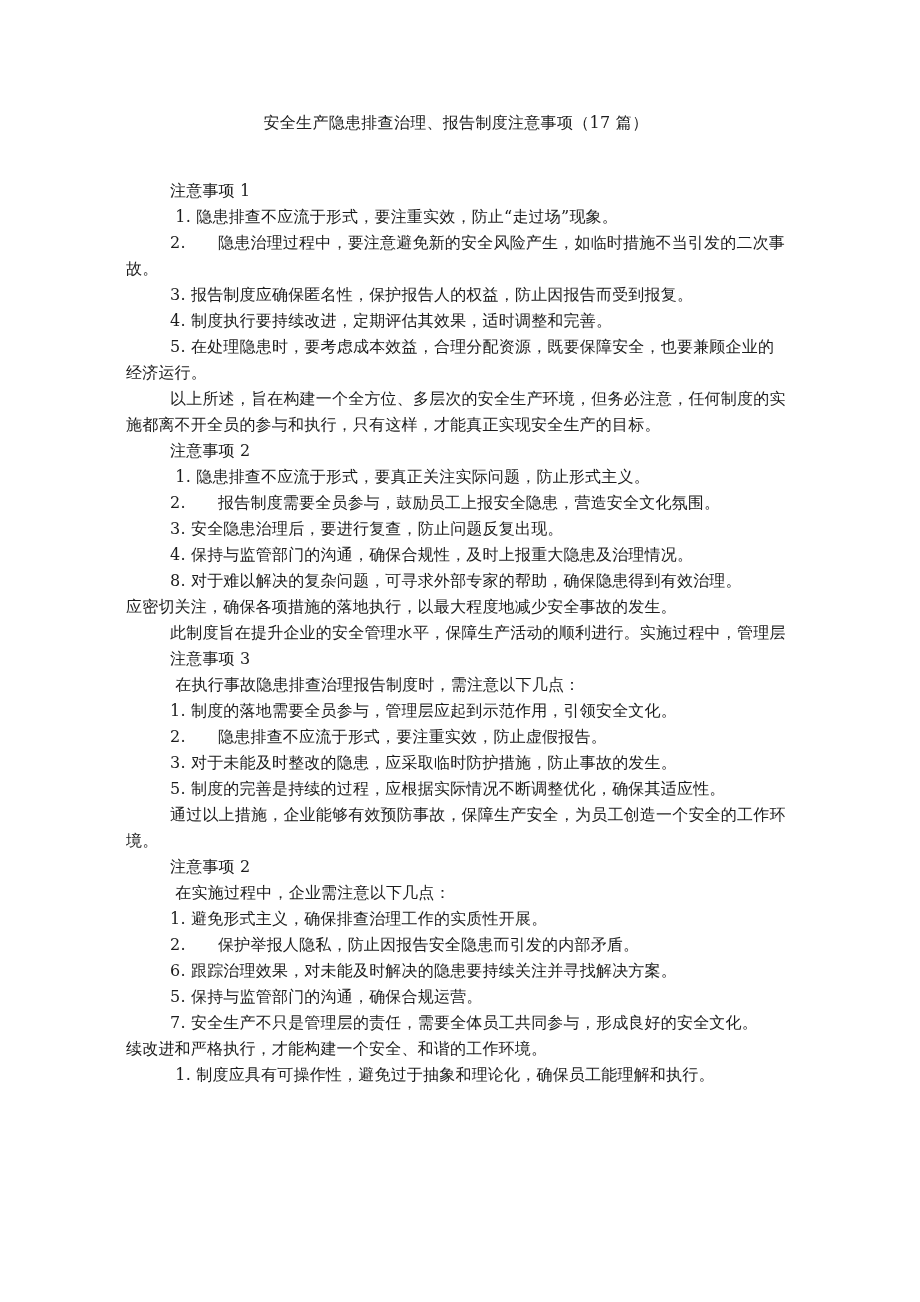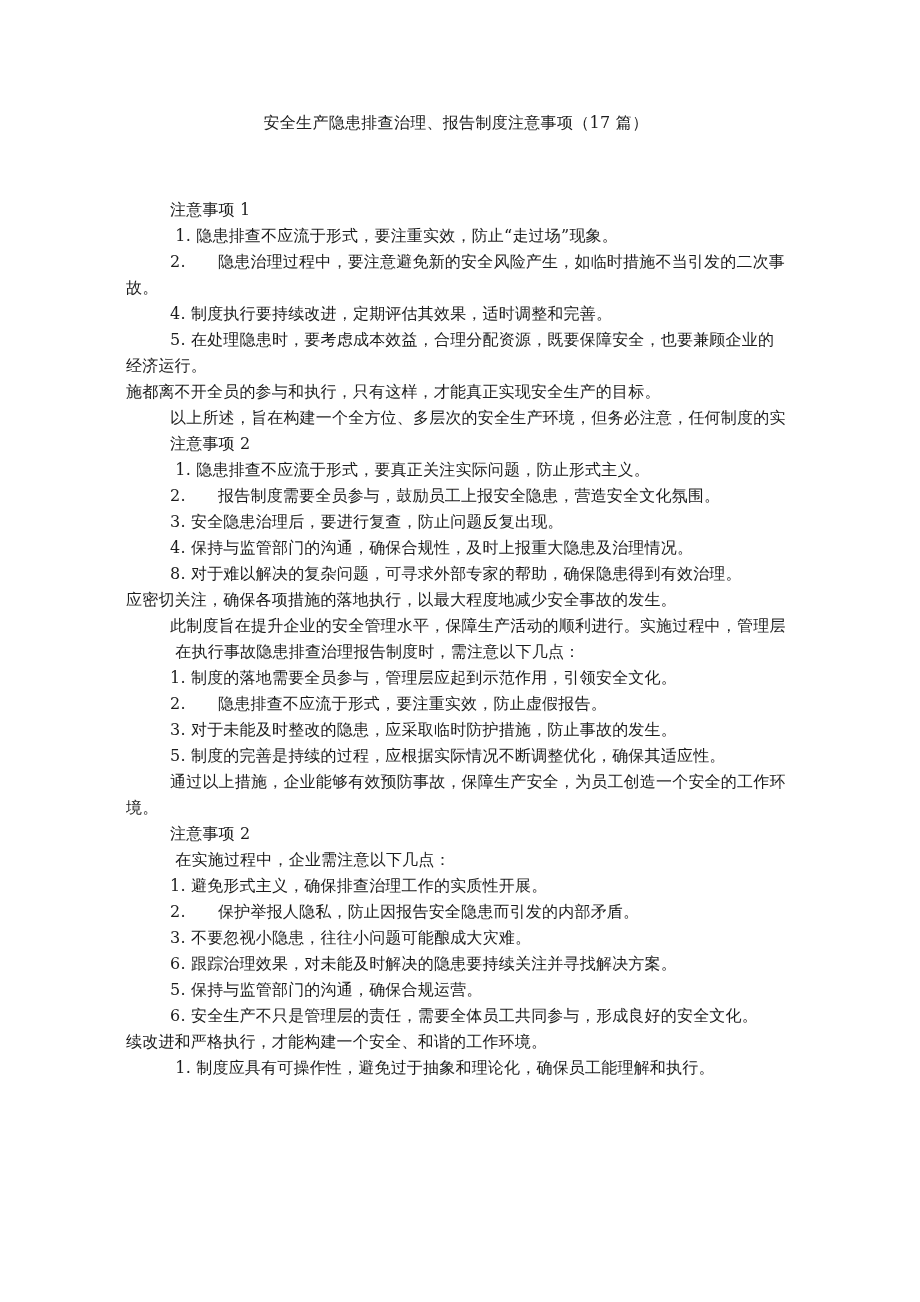--- a/index.html
+++ b/index.html
@@ -30,21 +30,21 @@
   .doc-title {
     margin: 0;
     font-size: 16px;
     font-weight: normal;
     line-height: 26px;
     text-align: center;
     white-space: pre;
     letter-spacing: 0.3px;
   }
   .doc-body {
-    margin-top: 61px;
+    margin-top: 42px;
   }
   .ln {
     margin: 0;
     font-size: 16px;
     line-height: 26px;
     white-space: pre;
     text-indent: 44px;
     letter-spacing: 0.2px;
   }
   .ln.cont {
@@ -55,45 +55,46 @@
 <body>
 
 <div class="page">
   <div class="doc-col">
     <h1 class="doc-title">安全生产隐患排查治理、报告制度注意事项（17 篇）</h1>
     <div class="doc-body">
       <p class="ln">注意事项 1</p>
       <p class="ln"> 1. 隐患排查不应流于形式，要注重实效，防止“走过场”现象。</p>
       <p class="ln">2.　　隐患治理过程中，要注意避免新的安全风险产生，如临时措施不当引发的二次事</p>
       <p class="ln cont">故。</p>
+      <p class="ln">3. 报告制度应确保匿名性，保护报告人的权益，防止因报告而受到报复。</p>
       <p class="ln">4. 制度执行要持续改进，定期评估其效果，适时调整和完善。</p>
       <p class="ln">5. 在处理隐患时，要考虑成本效益，合理分配资源，既要保障安全，也要兼顾企业的</p>
       <p class="ln cont">经济运行。</p>
+      <p class="ln">以上所述，旨在构建一个全方位、多层次的安全生产环境，但务必注意，任何制度的实</p>
       <p class="ln cont">施都离不开全员的参与和执行，只有这样，才能真正实现安全生产的目标。</p>
-      <p class="ln">以上所述，旨在构建一个全方位、多层次的安全生产环境，但务必注意，任何制度的实</p>
       <p class="ln">注意事项 2</p>
       <p class="ln"> 1. 隐患排查不应流于形式，要真正关注实际问题，防止形式主义。</p>
       <p class="ln">2.　　报告制度需要全员参与，鼓励员工上报安全隐患，营造安全文化氛围。</p>
       <p class="ln">3. 安全隐患治理后，要进行复查，防止问题反复出现。</p>
       <p class="ln">4. 保持与监管部门的沟通，确保合规性，及时上报重大隐患及治理情况。</p>
       <p class="ln">8. 对于难以解决的复杂问题，可寻求外部专家的帮助，确保隐患得到有效治理。</p>
       <p class="ln cont">应密切关注，确保各项措施的落地执行，以最大程度地减少安全事故的发生。</p>
       <p class="ln">此制度旨在提升企业的安全管理水平，保障生产活动的顺利进行。实施过程中，管理层</p>
+      <p class="ln">注意事项 3</p>
       <p class="ln"> 在执行事故隐患排查治理报告制度时，需注意以下几点：</p>
       <p class="ln">1. 制度的落地需要全员参与，管理层应起到示范作用，引领安全文化。</p>
       <p class="ln">2.　　隐患排查不应流于形式，要注重实效，防止虚假报告。</p>
       <p class="ln">3. 对于未能及时整改的隐患，应采取临时防护措施，防止事故的发生。</p>
       <p class="ln">5. 制度的完善是持续的过程，应根据实际情况不断调整优化，确保其适应性。</p>
       <p class="ln">通过以上措施，企业能够有效预防事故，保障生产安全，为员工创造一个安全的工作环</p>
       <p class="ln cont">境。</p>
       <p class="ln">注意事项 2</p>
       <p class="ln"> 在实施过程中，企业需注意以下几点：</p>
       <p class="ln">1. 避免形式主义，确保排查治理工作的实质性开展。</p>
       <p class="ln">2.　　保护举报人隐私，防止因报告安全隐患而引发的内部矛盾。</p>
-      <p class="ln">3. 不要忽视小隐患，往往小问题可能酿成大灾难。</p>
       <p class="ln">6. 跟踪治理效果，对未能及时解决的隐患要持续关注并寻找解决方案。</p>
       <p class="ln">5. 保持与监管部门的沟通，确保合规运营。</p>
-      <p class="ln">6. 安全生产不只是管理层的责任，需要全体员工共同参与，形成良好的安全文化。</p>
+      <p class="ln">7. 安全生产不只是管理层的责任，需要全体员工共同参与，形成良好的安全文化。</p>
       <p class="ln cont">续改进和严格执行，才能构建一个安全、和谐的工作环境。</p>
       <p class="ln"> 1. 制度应具有可操作性，避免过于抽象和理论化，确保员工能理解和执行。</p>
     </div>
   </div>
 </div>
 
 </body></html>

